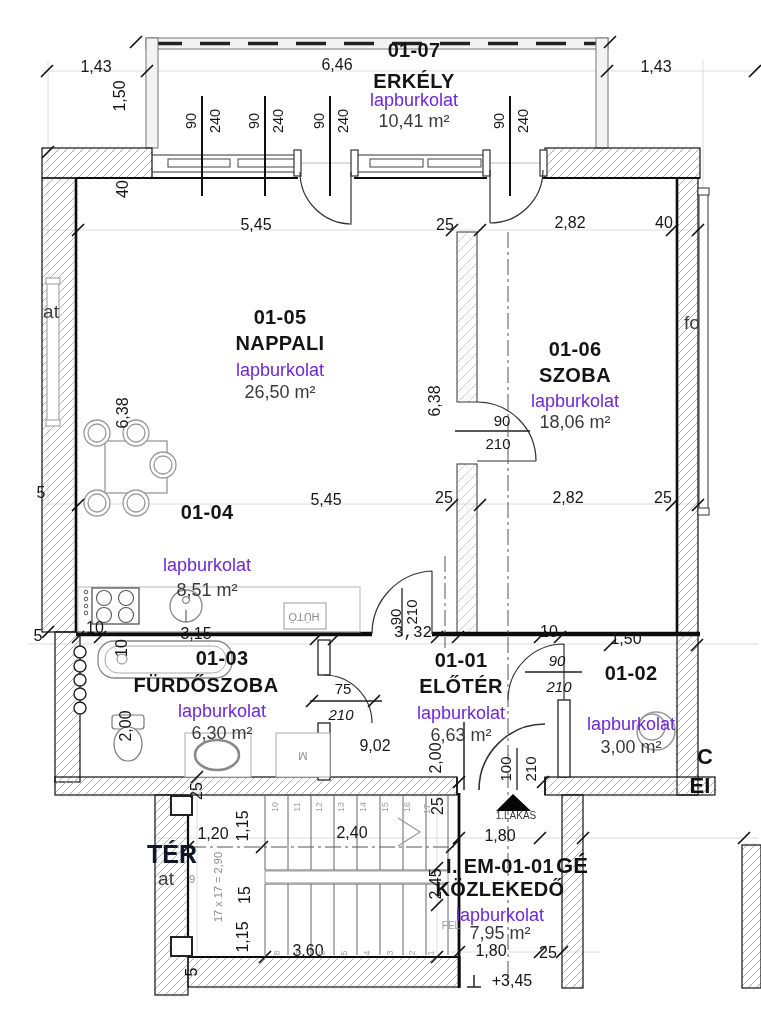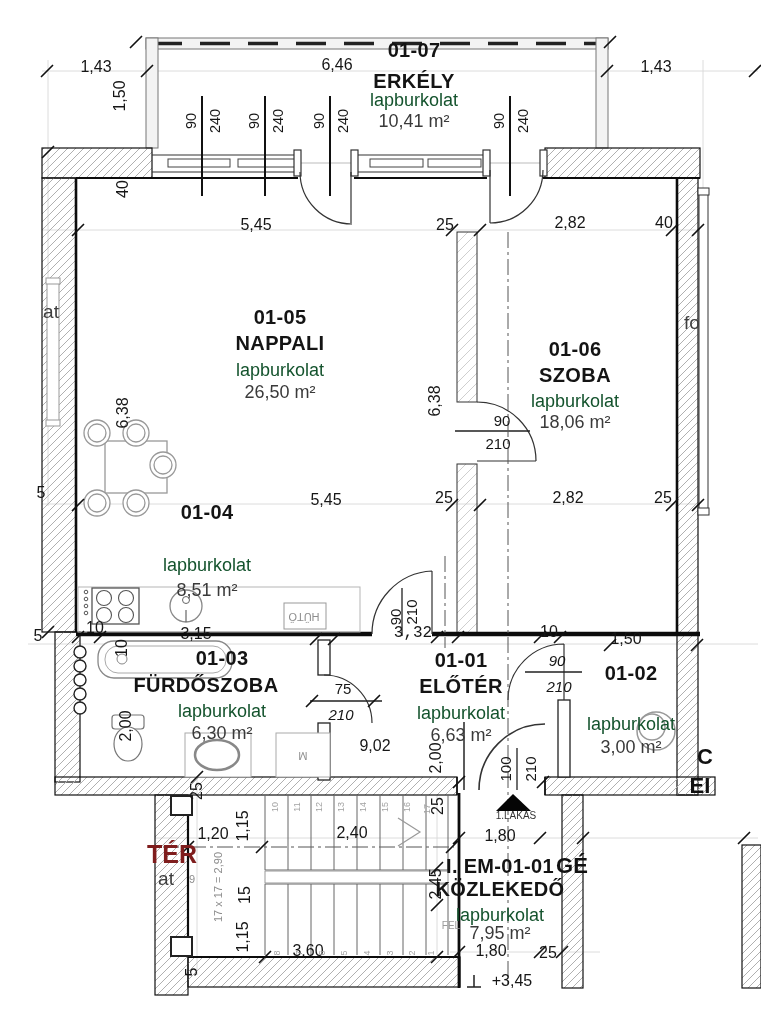--- a/index.html
+++ b/index.html
@@ -3,31 +3,31 @@
 <meta charset="utf-8">
 <style>
   html,body{margin:0;padding:0;background:#fff;}
   #plan{position:relative;width:761px;height:1023px;background:#fff;overflow:hidden;
         font-family:"Liberation Sans",sans-serif;}
   #plan svg{position:absolute;left:0;top:0;}
   .t{position:absolute;white-space:nowrap;transform:translate(-50%,-50%);line-height:1;
      font-family:"Liberation Sans",sans-serif;color:#161616;}
   .code{font-weight:700;font-size:20px;color:#141414;letter-spacing:.3px}
   .rname{font-weight:700;font-size:20px;color:#141414;letter-spacing:.4px}
-  .fin{font-size:18px;color:#14532d}
+  .fin{font-size:18px;color:#6d28d9}
   .area{font-size:18px;color:#3a3a3a}
   .d{font-size:16px;color:#161616}
   .wt{font-size:14.5px;color:#161616}
   .dt{font-size:15px;color:#161616}
   .dti{font-size:15px;font-style:italic;color:#161616}
   .s{font-size:10px;color:#9a9a9a}
   .sd{font-size:10px;color:#333}
   .s11{font-size:11px;color:#8d8d8d}
   .st{font-size:9px;color:#a3a3a3}
-  .b{font-weight:700;font-size:25px;color:#7f1d1d}
+  .b{font-weight:700;font-size:25px;color:#0f172a}
   .b2{font-weight:700;font-size:22px;color:#111}
   .g{font-size:19px;color:#3f3f3f}
 </style>
 </head>
 <body>
 
 <div id="plan">
   <svg width="761" height="1023" viewBox="0 0 761 1023">
     <defs>
       <pattern id="h" width="8" height="8" patternUnits="userSpaceOnUse">

